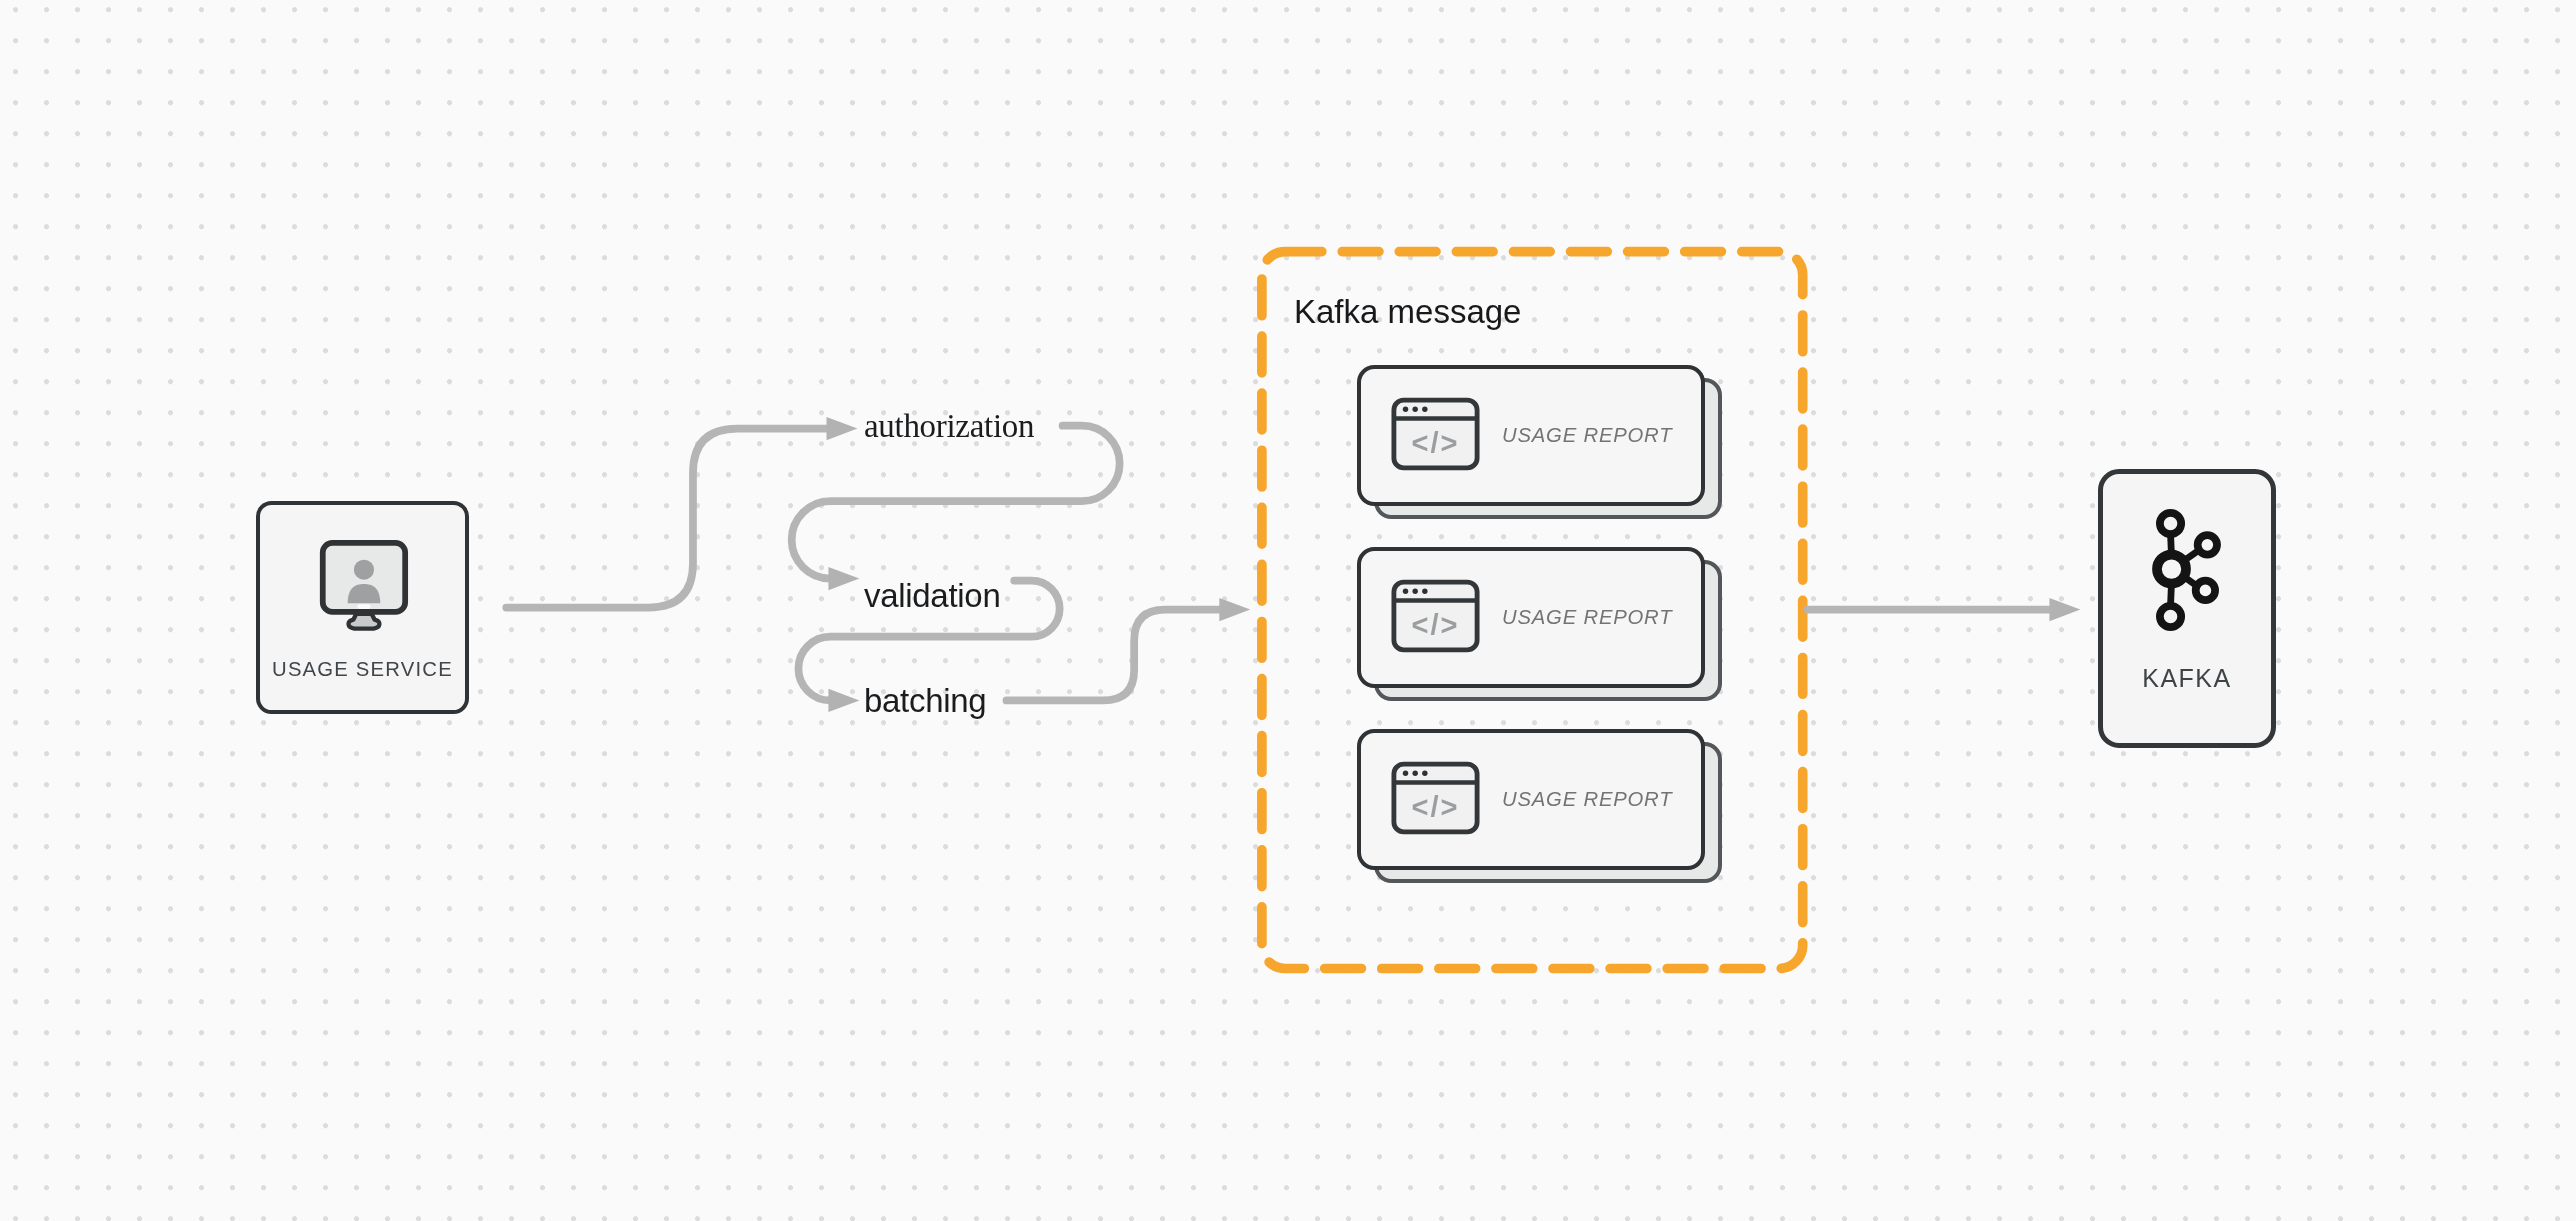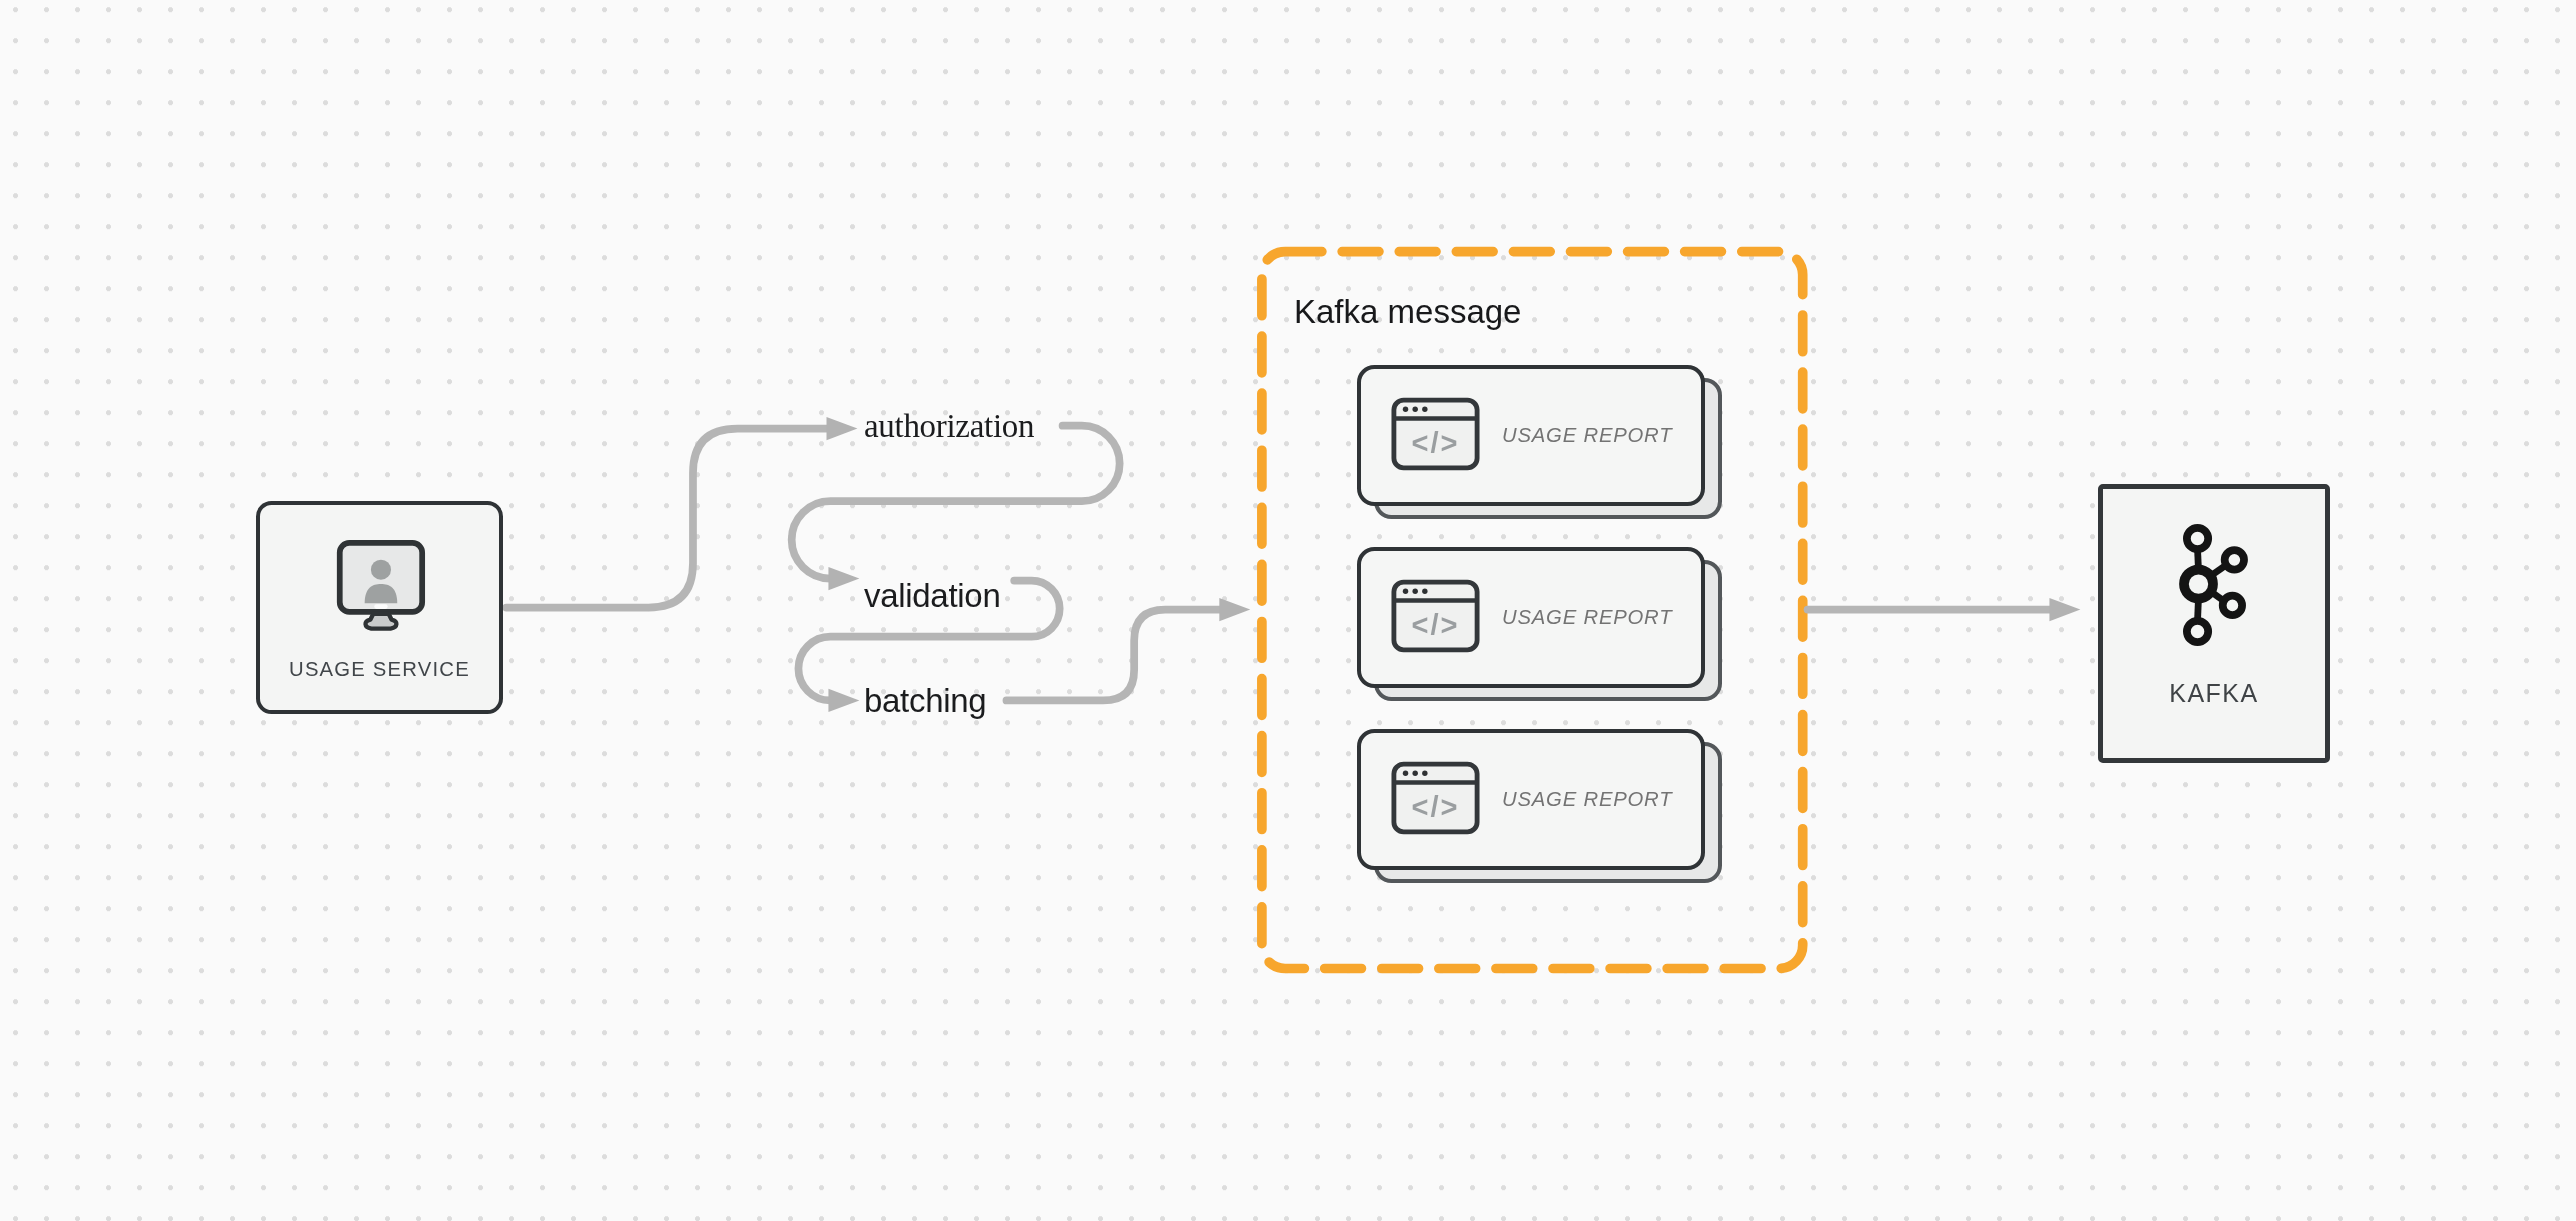--- a/index.html
+++ b/index.html
@@ -8,22 +8,22 @@
     position:relative;width:2576px;height:1221px;
     background-color:#fafafa;
     background-image:radial-gradient(circle,#dcdcdc 2.2px,rgba(0,0,0,0) 2.8px);
     background-size:31px 31px;
     background-position:0px -5.8px;
   }
   svg.underlay{position:absolute;left:0;top:0;width:2576px;height:1221px;}
 
   
   .node{position:absolute;box-sizing:border-box;background:#f4f5f4;display:flex;flex-direction:column;align-items:center;}
-  .node-usage{left:256px;top:501px;width:247px;height:213px;border:4.8px solid #2f3336;border-radius:15.5px;padding-top:35px;}
-  .node-kafka{left:2098px;top:484px;width:232px;height:279px;border:5.8px solid #33373a;border-radius:5px;padding-top:35px;}
+  .node-usage{left:256px;top:501px;width:213px;height:213px;border:4.8px solid #2f3336;border-radius:15.5px;padding-top:35px;}
+  .node-kafka{left:2098px;top:469px;width:178px;height:279px;border:5.8px solid #33373a;border-radius:21px;padding-top:35px;}
   .node-label{color:#41464a;font-size:20.3px;letter-spacing:1.2px;margin-top:22px;white-space:nowrap;}
   .kafka-label{color:#3f4346;font-size:25px;letter-spacing:1.5px;margin-top:27px;white-space:nowrap;}
 
   
   .step-label{
     position:absolute;left:864px;transform:translateY(-50%);
     font-size:33px;color:#1b1c1e;letter-spacing:-0.3px;white-space:nowrap;
   }
 
   

